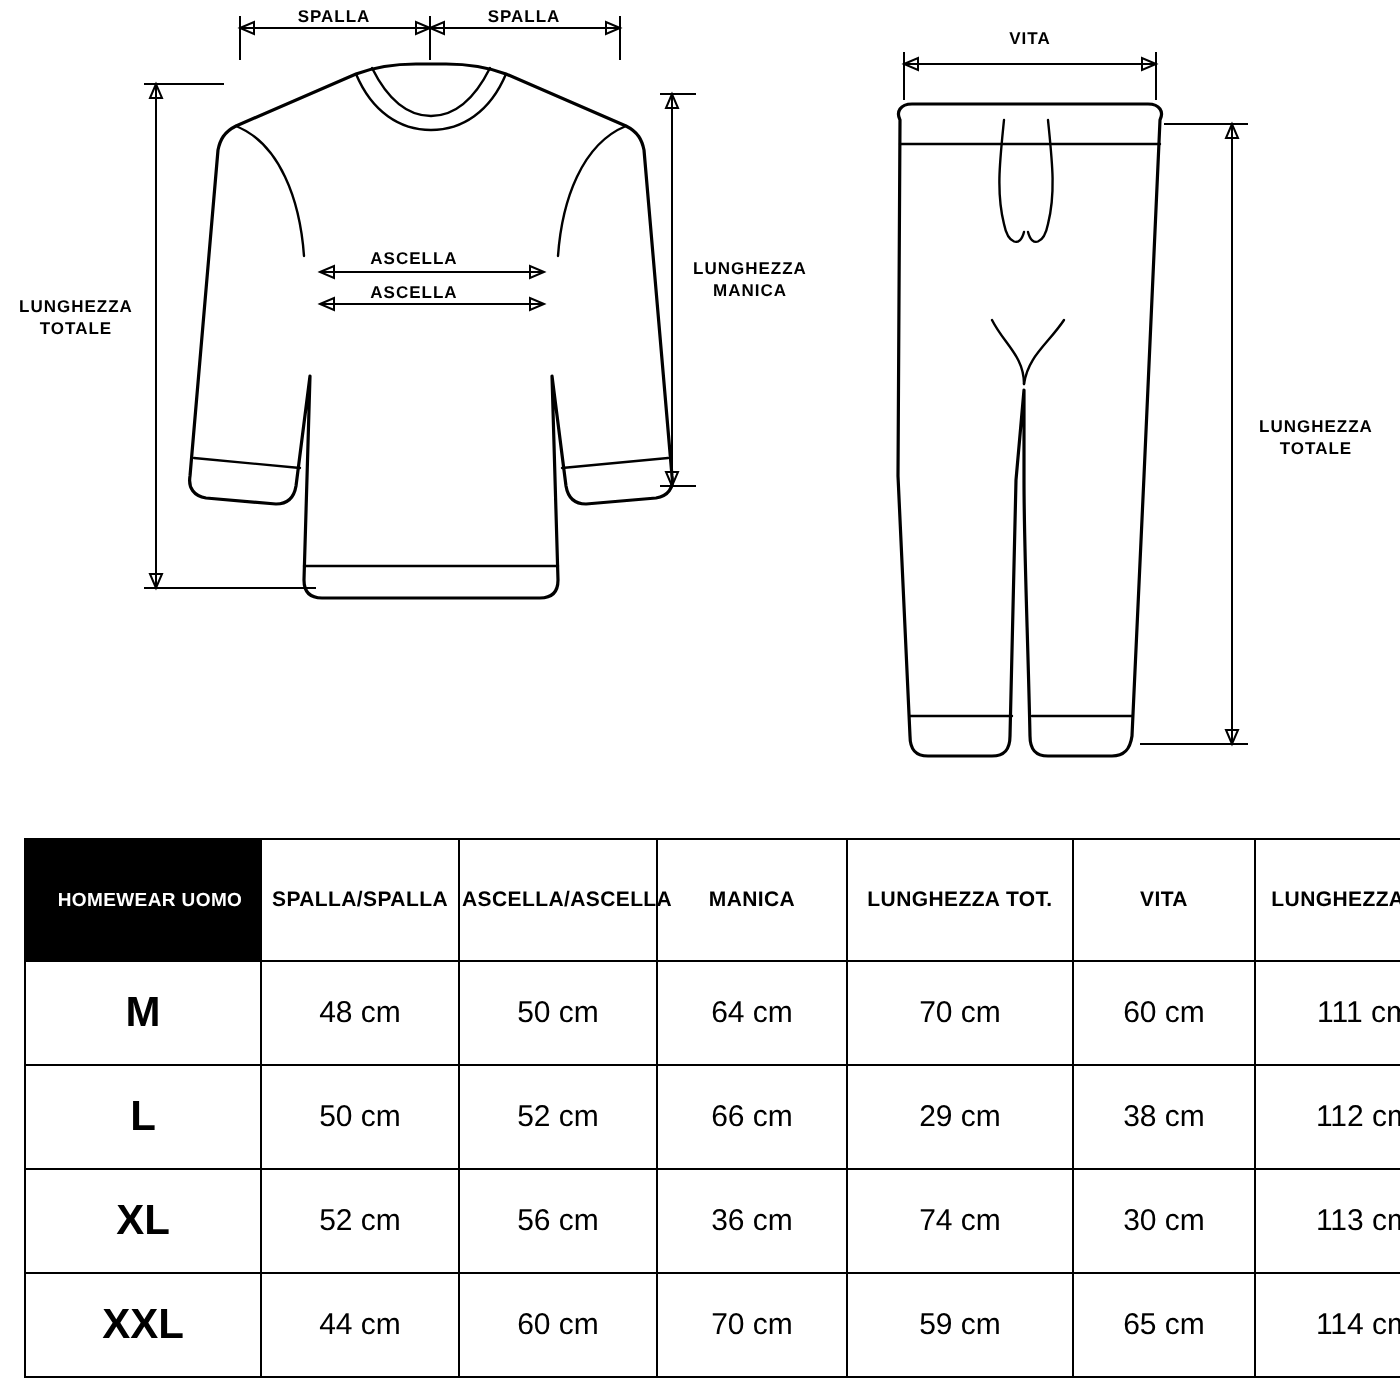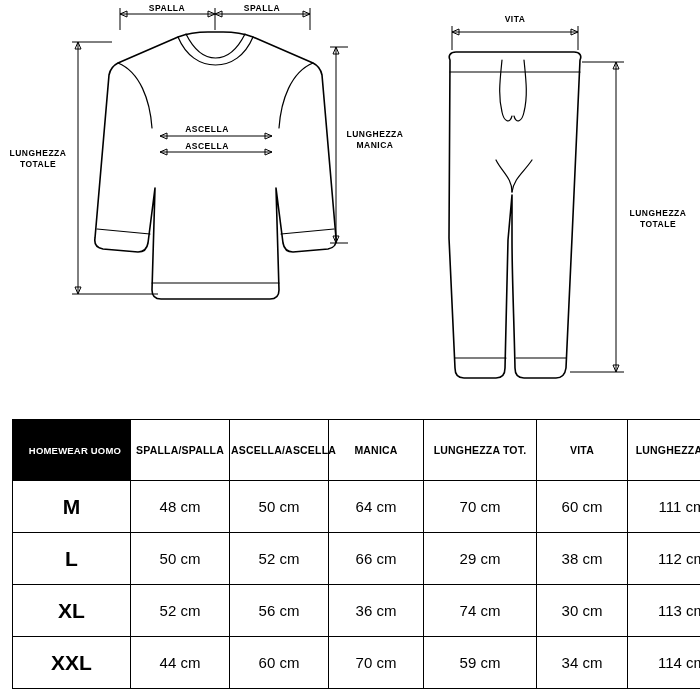--- a/index.html
+++ b/index.html
@@ -271,19 +271,19 @@
         <td>74 cm</td>
         <td>30 cm</td>
         <td>113 cm</td>
       </tr>
       <tr>
         <td class="size-label">XXL</td>
         <td>44 cm</td>
         <td>60 cm</td>
         <td>70 cm</td>
         <td>59 cm</td>
-        <td>34 cm</td>
+        <td>65 cm</td>
         <td>114 cm</td>
       </tr>
     </tbody>
   </table>
 
 </div>
 
 </body></html>

